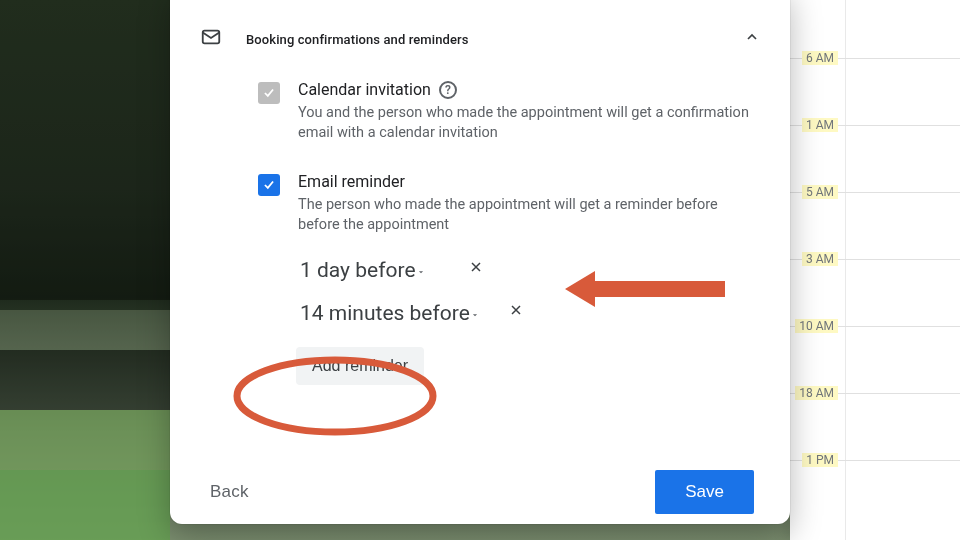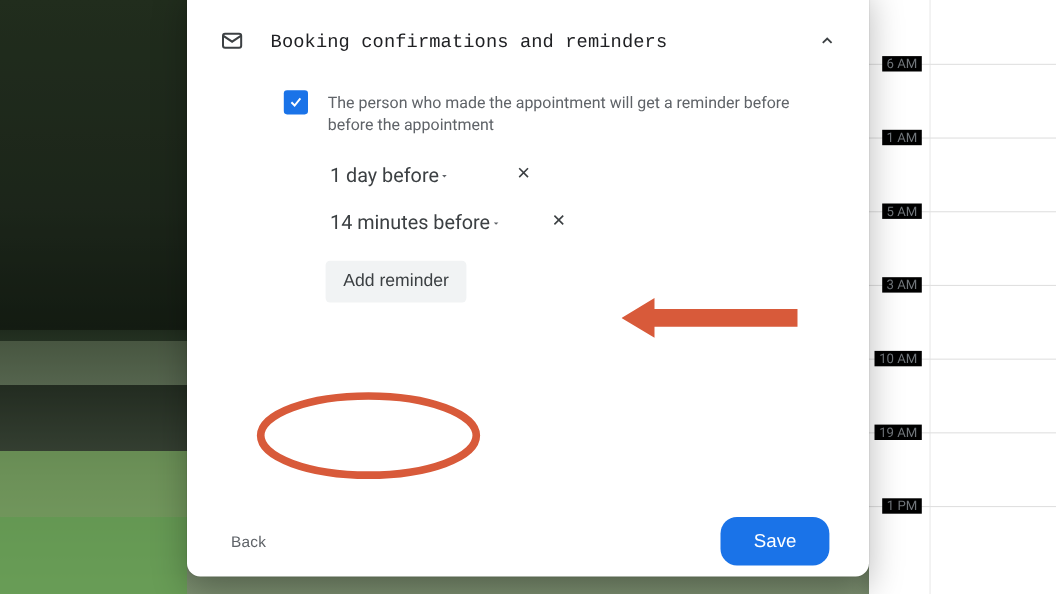--- a/index.html
+++ b/index.html
@@ -13,73 +13,73 @@
   .streak { position:absolute; left:0; width:170px; }
   .streak.dark { background: rgba(0,0,0,.35); }
   .streak.light { background: rgba(180,200,160,.25); }
 
   .calendar-col {
     position: absolute; top:0; right:0; bottom:0; width:170px;
     background:#fff;
     box-shadow: -4px 0 12px rgba(0,0,0,.15);
   }
   .time-cell { height: 67px; border-top:1px solid #e0e0e0; position:relative; }
-  .time-label { position:absolute; right:122px; top:-8px; font-size:12px; color:#70757a; background:#000000; padding:0 4px;}
+  .time-label { position:absolute; right:122px; top:-8px; font-size:12px; color:#70757a; background:#fef9c3; padding:0 4px;}
   .calendar-col::before{
     content:""; position:absolute; left:55px; top:0; bottom:0; width:1px; background:#e9e9e9;
   }
 
   .panel {
     position:absolute;
     left:170px; top:-16px;
     width:620px; height:540px;
     background:#fff;
     border-radius:12px;
     box-shadow: 0 12px 32px rgba(0,0,0,.28), 0 0 0 1px rgba(0,0,0,.05);
     padding: 24px 30px 0 30px;
   }
 
   .section-header { display:flex; align-items:center; gap:24px; padding-top:18px; }
-  .section-title { font-size:17px; font-weight:500; color:#202124; flex:1; letter-spacing:.1px;font-family:Liberation Mono, monospace;}
+  .section-title { font-size:13px; font-weight:500; color:#202124; flex:1; letter-spacing:.1px;}
   .chevron { color:#3c4043; }
 
   .option-row { display:flex; gap:18px; margin-top:28px; margin-left:58px; }
   .checkbox {
     width:22px; height:22px; border-radius:3px; flex:0 0 22px;
     display:flex; align-items:center; justify-content:center;
     margin-top:2px;
   }
   .checkbox.disabled { background:#bdbdbd; }
   .checkbox.checked  { background:#1a73e8; }
   .checkbox svg { stroke:#fff; stroke-width:3; fill:none; }
   .opt-text { flex:1; padding-right:8px;}
   .opt-title { font-size:16px; color:#202124; display:flex; align-items:center; gap:8px; }
   .help-circ { width:18px; height:18px; border:2px solid #5f6368; border-radius:50%; color:#5f6368; font-size:12px; font-weight:600; display:flex; align-items:center; justify-content:center; line-height:1;}
   .opt-desc { font-size:14.5px; color:#5f6368; margin-top:4px; line-height:1.4; }
 
   .reminder-rows { margin-left:100px; margin-top:20px; }
   .reminder-row { display:flex; align-items:center; gap:22px; margin-bottom:14px;}
-  .reminder-value { font-size:18px; color:#3c4043; min-width:140px; display:flex; align-items:center; }
+  .reminder-value { font-size:21px; color:#3c4043; min-width:140px; display:flex; align-items:center; }
   .dd-caret { color:#5f6368; }
   .x-btn { font-size:18px; color:#3c4043; font-weight:500; padding:4px 6px; background:none; border:none; cursor:pointer;}
 
   .add-reminder {
     display:inline-block;
     margin-left:96px; margin-top:6px;
     background:#f1f3f4; border:none; border-radius:4px;
     font-size:16px; color:#3c4043; padding:10px 16px; cursor:pointer;
   }
 
   .footer {
     position:absolute; left:0; right:0; bottom:10px;
     display:flex; align-items:center; justify-content:space-between;
     padding: 0 36px 0 40px;
   }
-  .back-btn { font-size:14px; color:#5f6368; background:none; border:none; cursor:pointer; letter-spacing:.2px;}
-  .save-btn { font-size:17px; color:#fff; background:#1a73e8; border:none; border-radius:15px; padding:12px 30px; cursor:pointer; font-weight:500;}
+  .back-btn { font-size:17px; color:#5f6368; background:none; border:none; cursor:pointer; letter-spacing:.2px;}
+  .save-btn { font-size:17px; color:#fff; background:#1a73e8; border:none; border-radius:2px; padding:12px 30px; cursor:pointer; font-weight:500;}
 
   
   .annot-arrow { position:absolute; left:565px; top:265px; }
   .annot-ellipse { position:absolute; left:230px; top:353px; }
 </style>
 </head>
 <body>
 
 <div class="stage">
 
@@ -102,21 +102,21 @@
     <div class="time-cell">
         <div class="time-label">5 AM</div>
       </div>
     <div class="time-cell">
         <div class="time-label">3 AM</div>
       </div>
     <div class="time-cell">
         <div class="time-label">10 AM</div>
       </div>
     <div class="time-cell">
-        <div class="time-label">19 AM</div>
+        <div class="time-label">18 AM</div>
       </div>
     <div class="time-cell">
         <div class="time-label">1 PM</div>
       </div>
   </div>
 
   <div class="panel">
     
 
     <div class="section-header">
@@ -128,29 +128,46 @@
       </span>
       <div class="section-title">Booking confirmations and reminders</div>
       <span class="chevron">
         <svg width="16" height="16" viewBox="0 0 24 24" fill="none" stroke="currentColor" stroke-width="2.5">
           <path d="M6 15l6-6 6 6"></path>
         </svg>
       </span>
     </div>
 
     
+    <div class="option-row">
+      <div class="checkbox disabled">
+        <svg width="14" height="14" viewBox="0 0 24 24">
+            <path d="M5 12l5 5 9-11"></path>
+          </svg>
+      </div>
+      <div class="opt-text">
+        <div class="opt-title">
+          <span>Calendar invitation</span>
+          <span class="help-circ">?</span>
+        </div>
+        <div class="opt-desc">You and the person who made the appointment will get a confirmation email with a calendar invitation</div>
+      </div>
+    </div>
 
     
     <div class="option-row">
       <div class="checkbox checked">
         <svg width="14" height="14" viewBox="0 0 24 24">
             <path d="M5 12l5 5 9-11"></path>
           </svg>
       </div>
       <div class="opt-text">
+        <div class="opt-title">
+          <span>Email reminder</span>
+        </div>
         <div class="opt-desc">The person who made the appointment will get a reminder before before the appointment</div>
       </div>
     </div>
 
     <div class="reminder-rows">
       <div class="reminder-row">
         <div class="reminder-value">
           <span>1 day before</span>
           <span class="dd-caret">
             <svg width="10" height="10" viewBox="0 0 24 24" fill="#5f6368">

